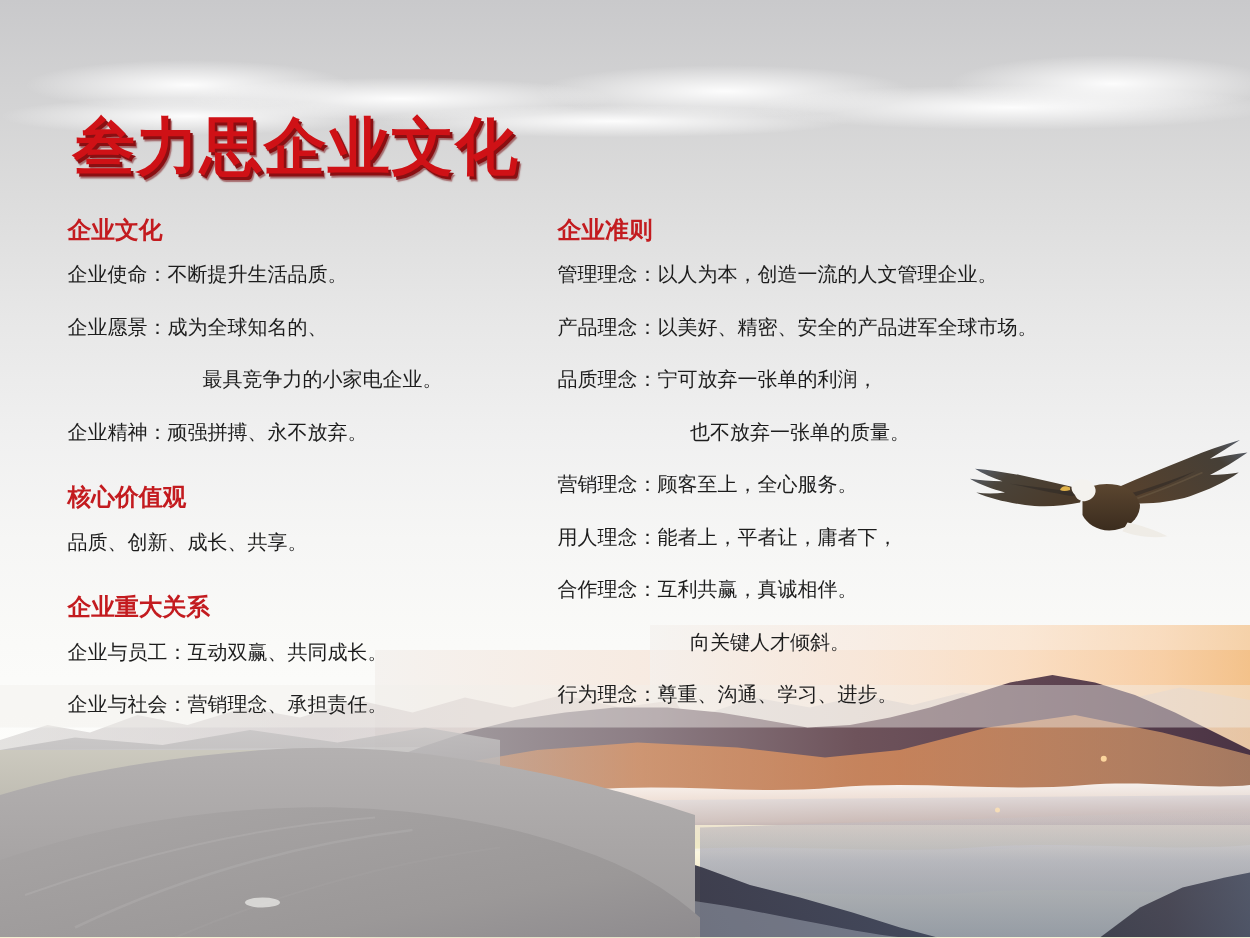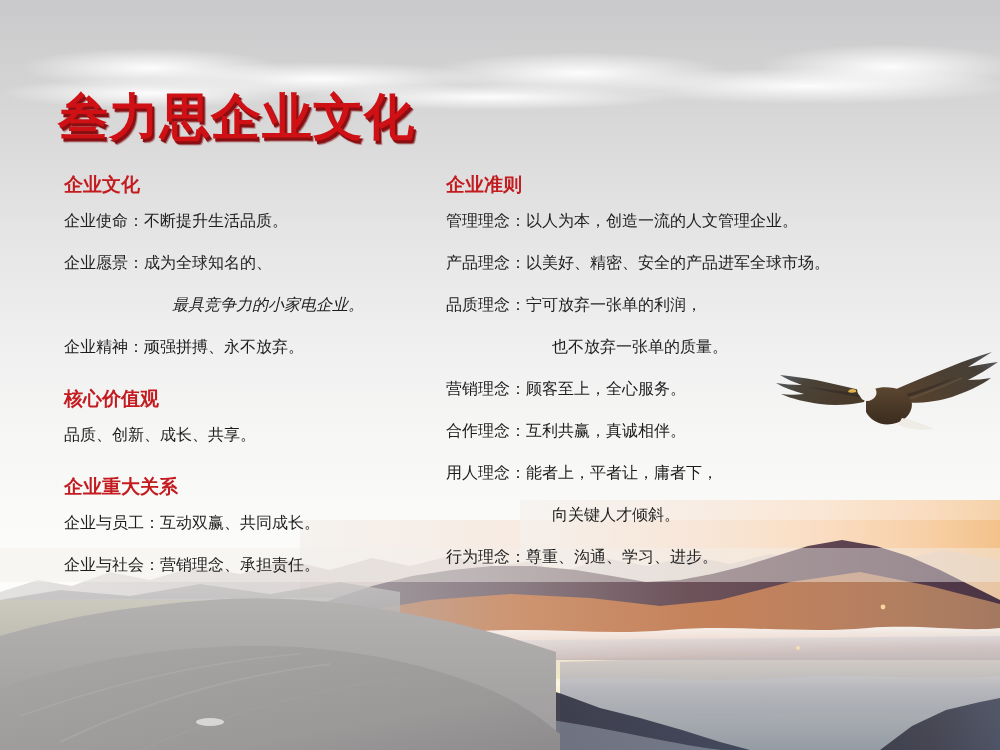--- a/index.html
+++ b/index.html
@@ -57,32 +57,32 @@
   .title{
     position:absolute;left:58px;top:92px;
     font-size:50px;font-weight:bold;letter-spacing:1px;
     color:#cf1116;
     text-shadow:2px 3px 0 #8a0f12, 3px 4px 1px rgba(120,12,16,.55);
     white-space:nowrap;line-height:1;
   }
 
   
   .col{position:absolute;}
-  .col-left{left:64px;top:172px;width:380px;}
+  .col-left{left:54px;top:172px;width:380px;}
   .col-right{left:446px;top:172px;width:540px;}
 
   .sec-head{
     color:#c31b1f;font-weight:bold;font-size:19px;
     line-height:26px;margin:0 0 2px 0;white-space:nowrap;
   }
   .line{
     color:#1d1d1d;font-size:16px;line-height:42px;
     white-space:nowrap;margin:0;
   }
-  .line.indent{padding-left:108px;font-style:italic;}
+  .line.indent{padding-left:108px;}
   .line.indent-r{padding-left:106px;}
   .gap{height:18px;}
 </style>
 </head>
 <body>
 
 <div class="slide">
 
   <div class="sky"></div>
   <div class="cloud cl1"></div>
@@ -284,20 +284,20 @@
   </div>
 
   <div class="col col-right">
     <div>
       <div class="sec-head">企业准则</div>
       <div class="line">管理理念：以人为本，创造一流的人文管理企业。</div>
       <div class="line">产品理念：以美好、精密、安全的产品进军全球市场。</div>
       <div class="line">品质理念：宁可放弃一张单的利润，</div>
       <div class="line indent-r">也不放弃一张单的质量。</div>
       <div class="line">营销理念：顾客至上，全心服务。</div>
+      <div class="line">用人理念：能者上，平者让，庸者下，</div>
       <div class="line">合作理念：互利共赢，真诚相伴。</div>
-      <div class="line">用人理念：能者上，平者让，庸者下，</div>
       <div class="line indent-r">向关键人才倾斜。</div>
       <div class="line">行为理念：尊重、沟通、学习、进步。</div>
     </div>
   </div>
 
 </div>
 
 </body></html>

